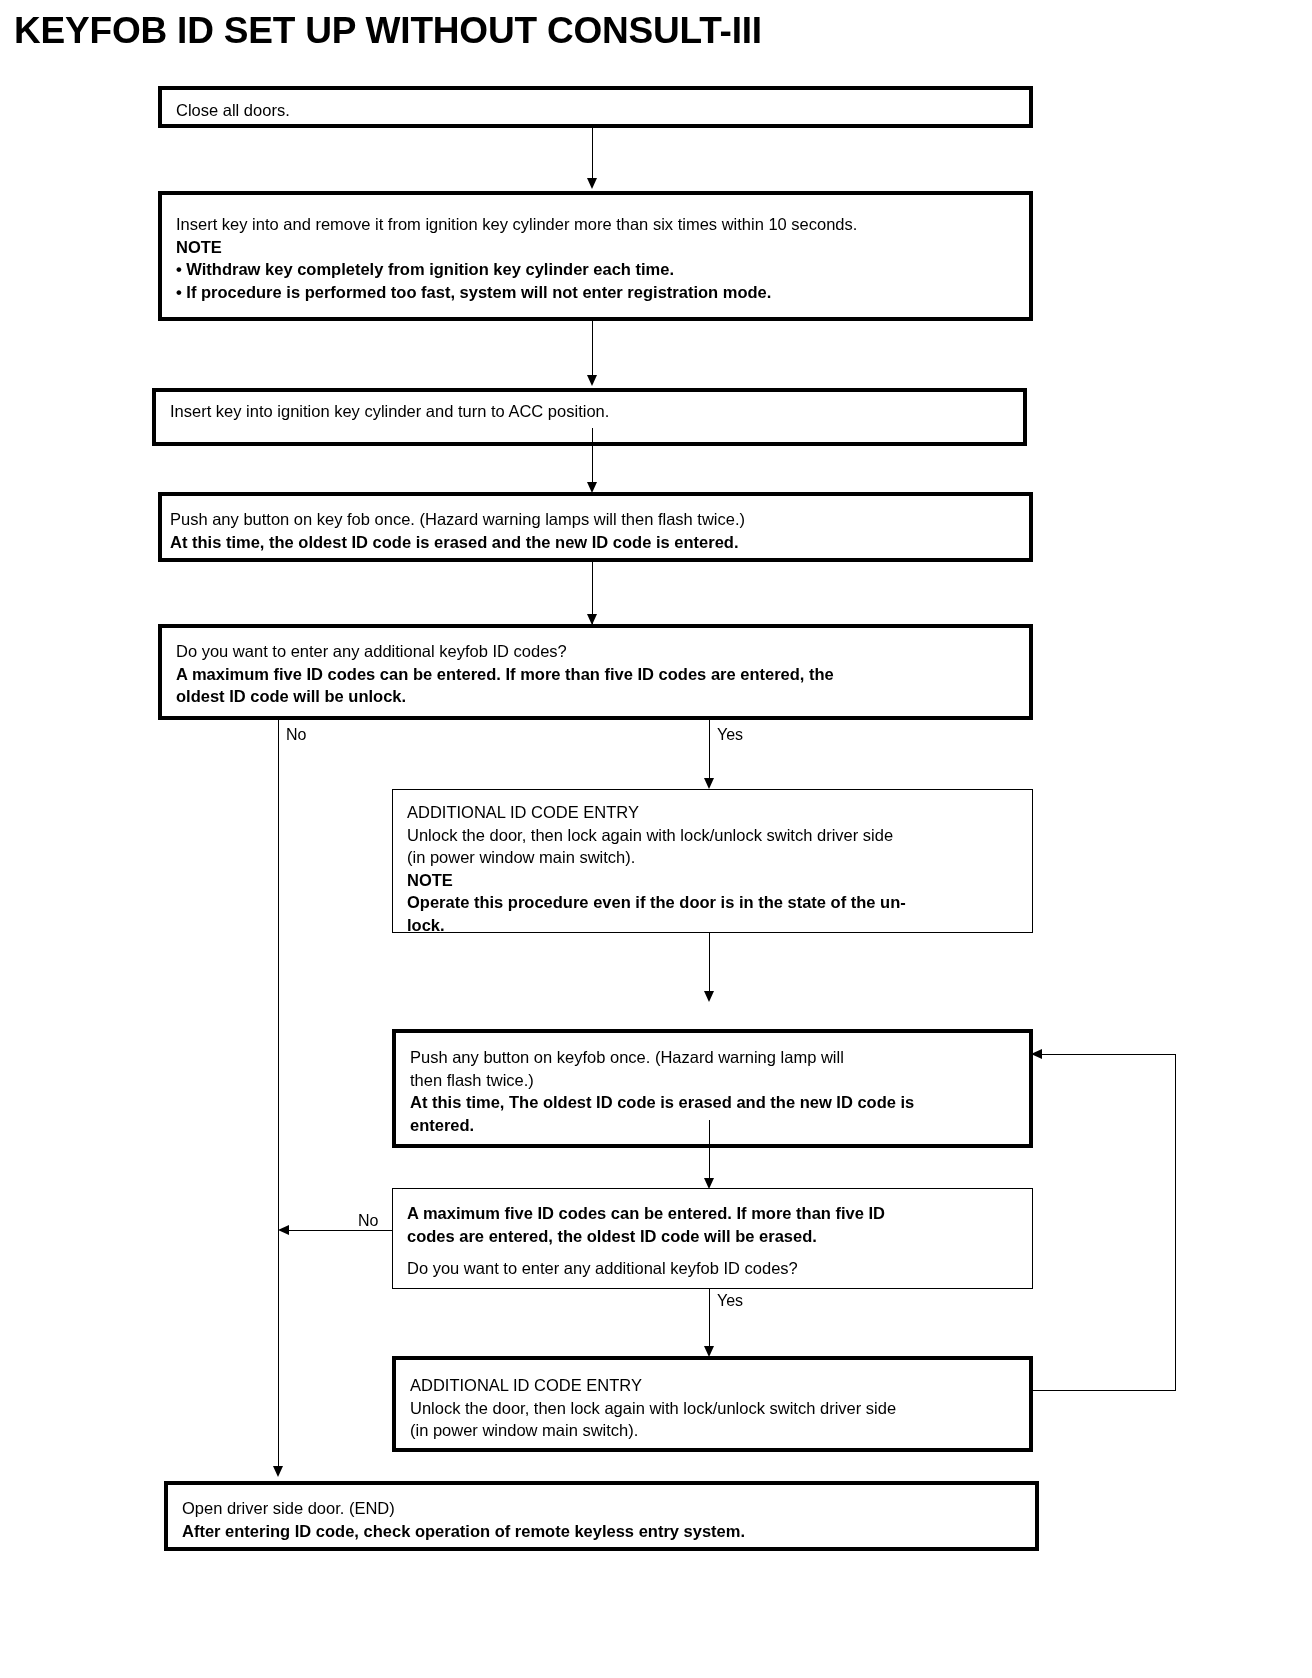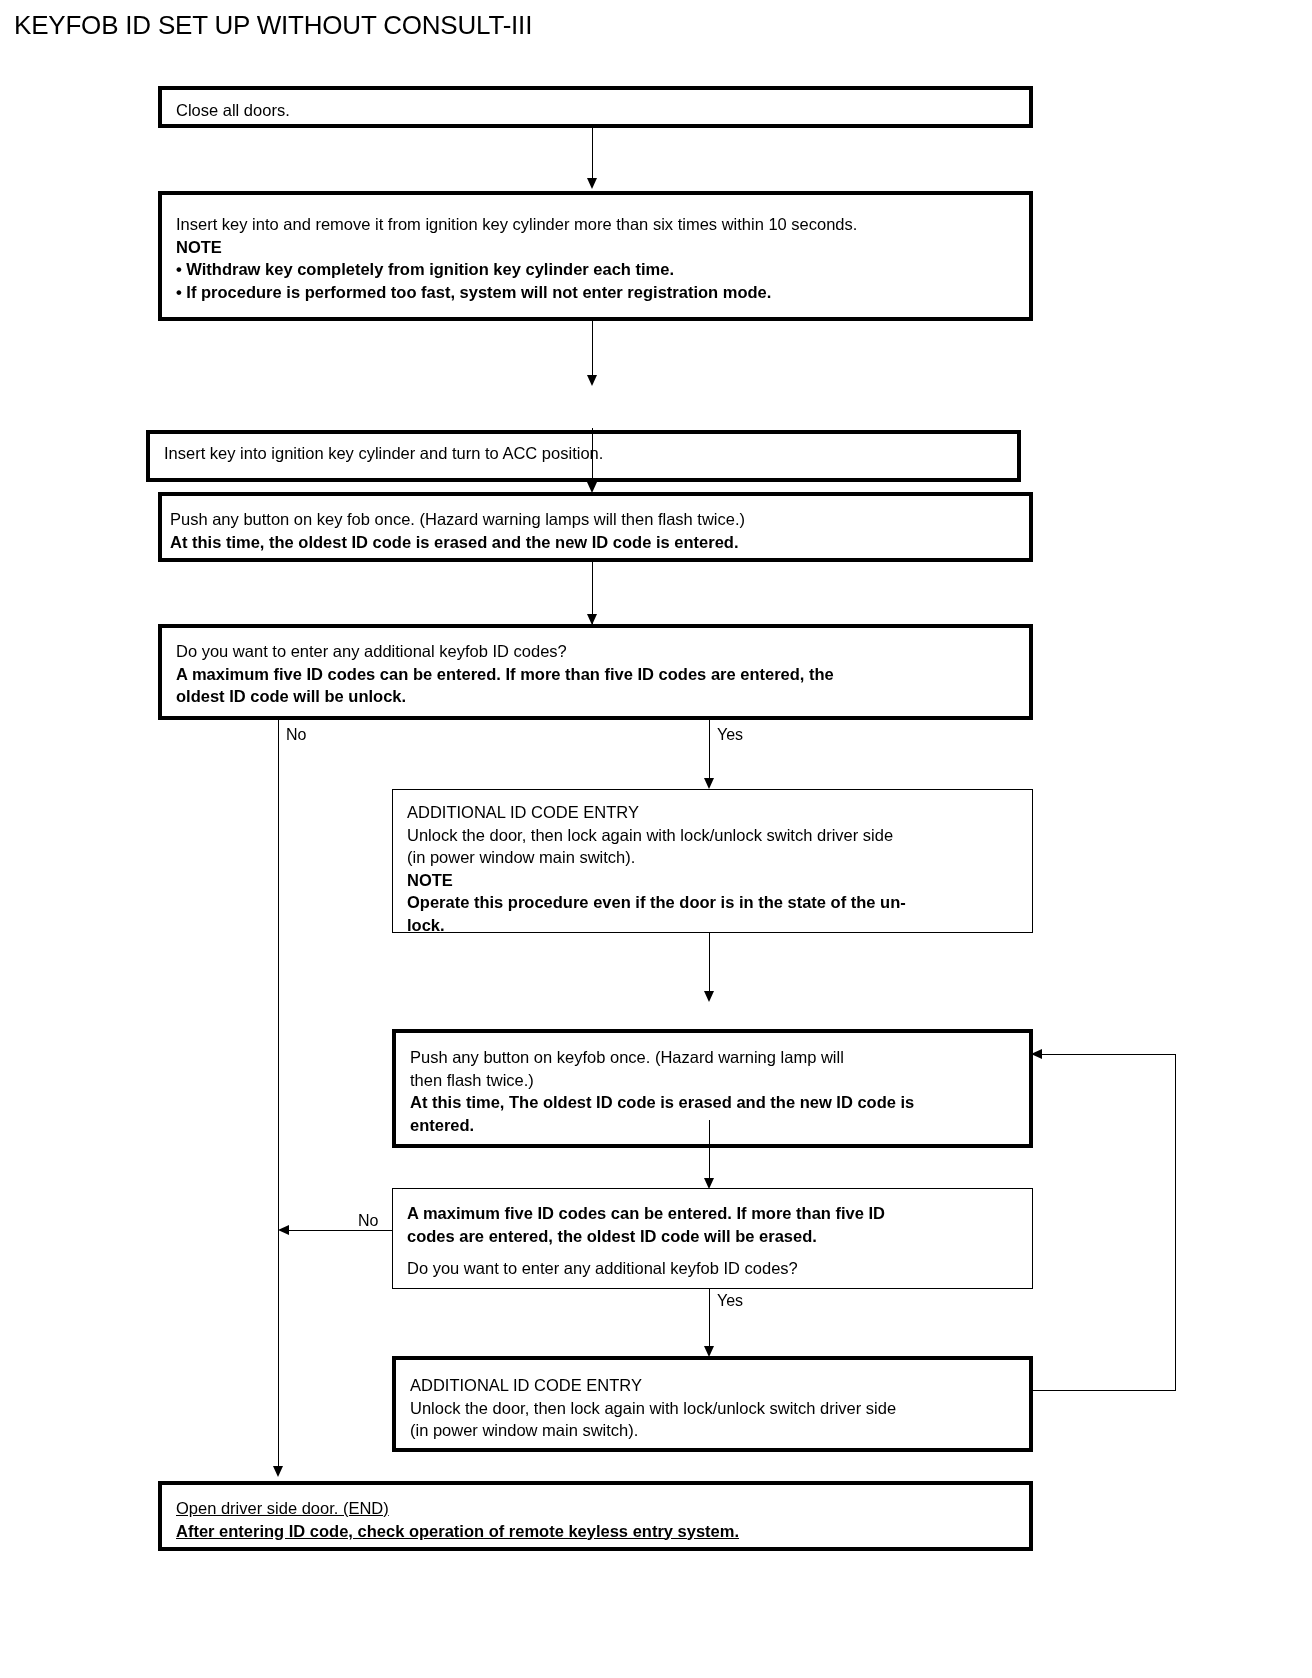--- a/index.html
+++ b/index.html
@@ -16,23 +16,23 @@
     width: 1312px;
     height: 1678px;
     background: #ffffff;
     overflow: hidden;
   }
   
   .title {
     position: absolute;
     left: 14px;
     top: 10px;
-    font-size: 26px;
+    font-size: 37px;
     letter-spacing: -0.2px;
-    font-weight: 400;
+    font-weight: 700;
     white-space: nowrap;
   }
   
   .box {
     position: absolute;
     box-sizing: border-box;
     border: 4px solid #000000;
     background: #ffffff;
     font-size: 16.5px;
     line-height: 22.5px;
@@ -92,21 +92,21 @@
   <div class="box" style="left:158px; top:191px; width:875px; height:130px; padding-top:18px;">
     <div class="ln">Insert key into and remove it from ignition key cylinder more than six times within 10 seconds.</div>
     <div class="ln b">NOTE</div>
     <div class="ln b">• Withdraw key completely from ignition key cylinder each time.</div>
     <div class="ln b">• If procedure is performed too fast, system will not enter registration mode.</div>
   </div>
 
   <div class="vline" style="left:592px; top:321px; height:57px;"></div>
   <div class="arrow-down" style="left:587px; top:375px;"></div>
 
-  <div class="box" style="left:146px; top:388px; width:875px; height:52px; padding-top:8px;margin-top:42px;">
+  <div class="box" style="left:152px; top:388px; width:875px; height:58px; padding-top:8px;">
     <div class="ln">Insert key into ignition key cylinder and turn to ACC position.</div>
   </div>
 
   <div class="vline" style="left:592px; top:428px; height:57px;"></div>
   <div class="arrow-down" style="left:587px; top:482px;"></div>
 
   <div class="box" style="left:158px; top:492px; width:875px; height:70px; padding-top:12px;padding-left:8px;">
     <div class="ln">Push any button on key fob once. (Hazard warning lamps will then flash twice.)</div>
     <div class="ln b">At this time, the oldest ID code is erased and the new ID code is entered.</div>
   </div>
@@ -169,18 +169,18 @@
     <div class="ln">ADDITIONAL ID CODE ENTRY</div>
     <div class="ln">Unlock the door, then lock again with lock/unlock switch driver side</div>
     <div class="ln">(in power window main switch).</div>
   </div>
 
   <div class="hline" style="left:1033px; top:1390px; width:143px;"></div>
   <div class="vline" style="left:1175px; top:1054px; height:337px;"></div>
   <div class="hline" style="left:1040px; top:1054px; width:136px;"></div>
   <div class="arrow-left" style="left:1031px; top:1049px;"></div>
 
-  <div class="box" style="left:158px; top:1481px; width:875px; height:70px; padding-top:12px;text-decoration:underline;">
+  <div class="box" style="left:164px; top:1481px; width:875px; height:70px; padding-top:12px;">
     <div class="ln">Open driver side door. (END)</div>
     <div class="ln b">After entering ID code, check operation of remote keyless entry system.</div>
   </div>
 
 </div>
 
 </body></html>

